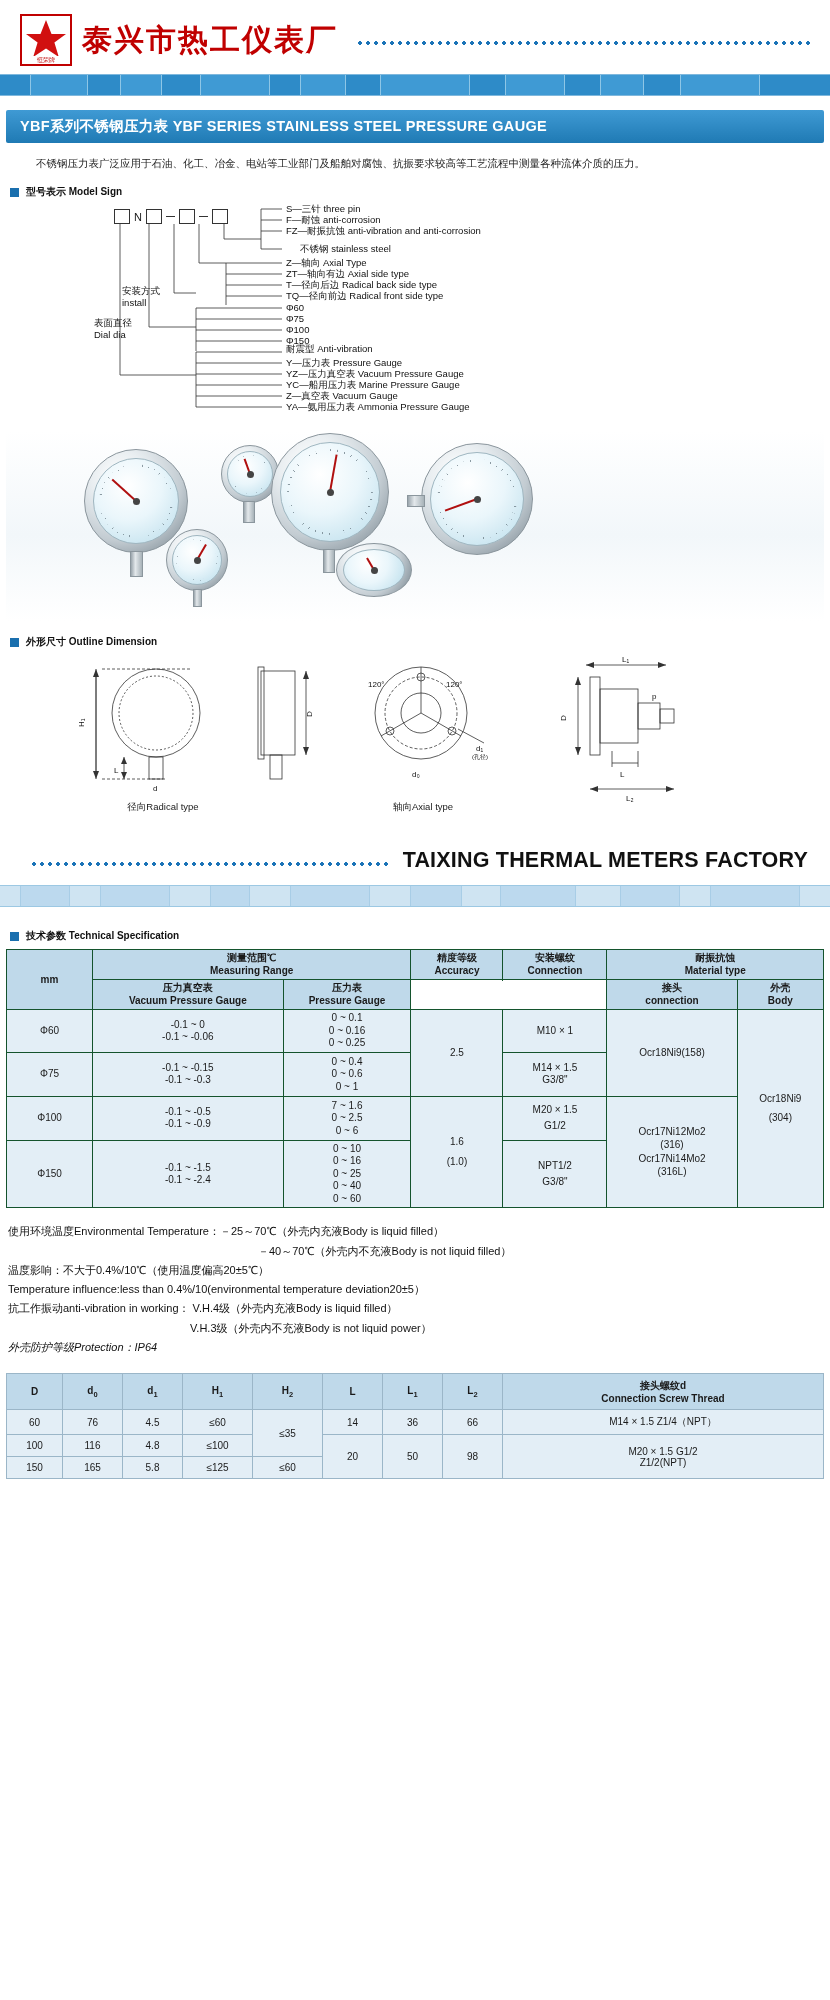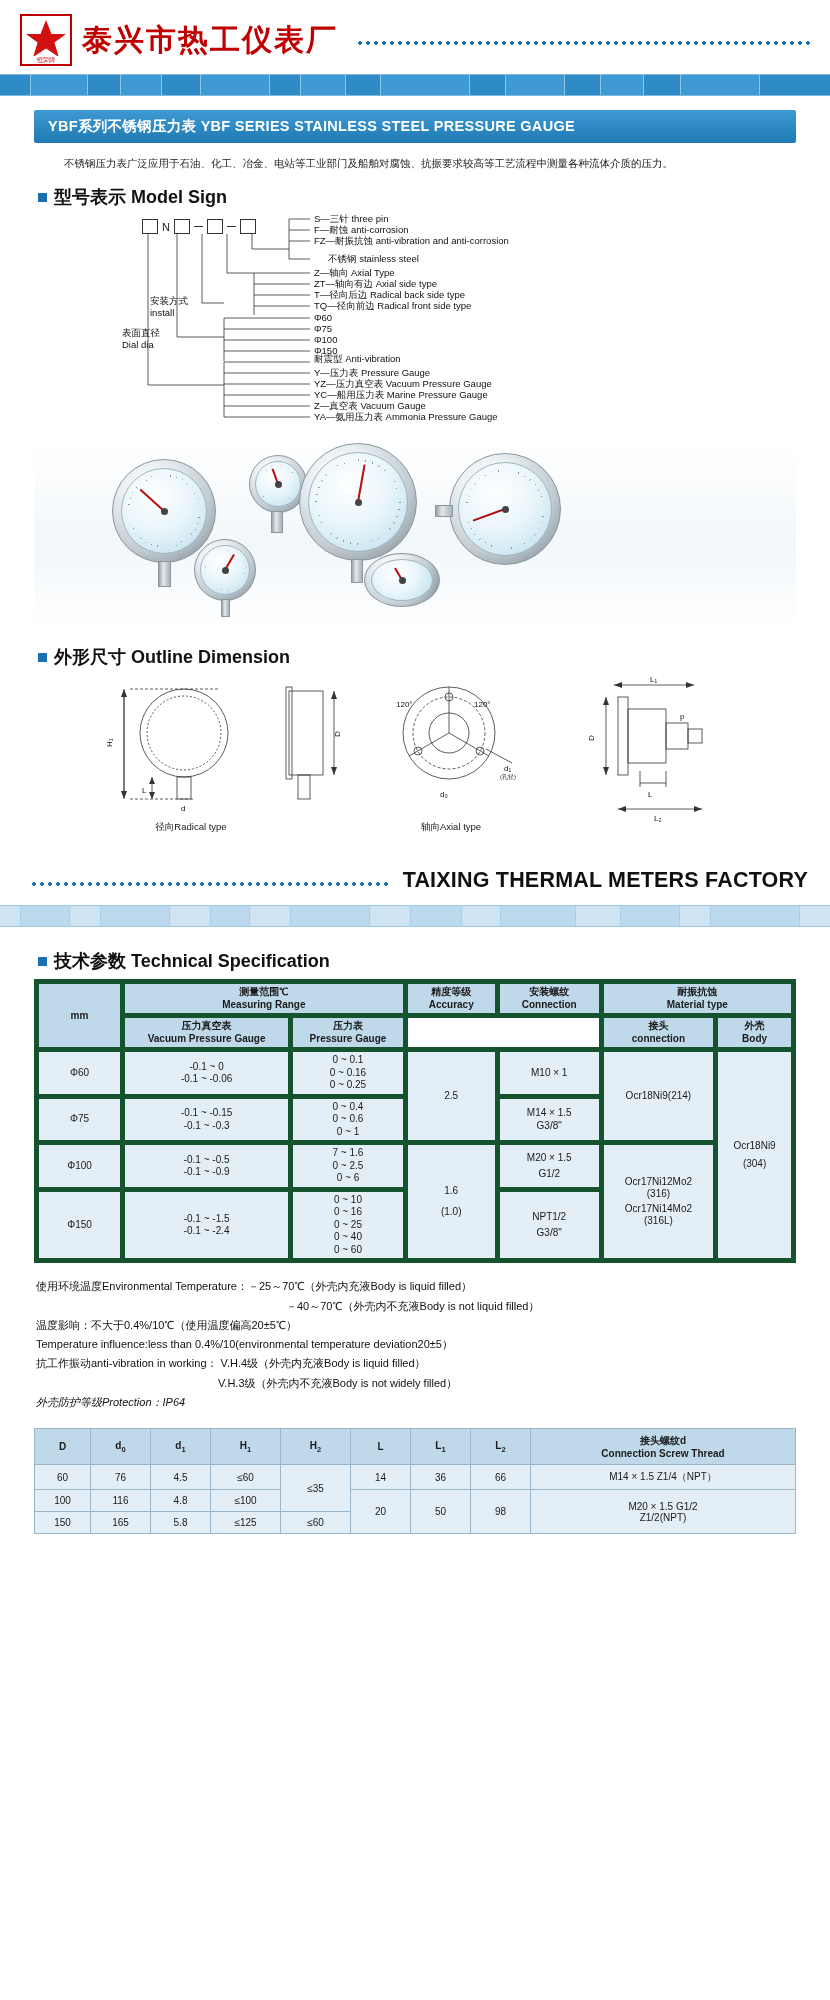--- a/index.html
+++ b/index.html
@@ -52,21 +52,21 @@
   .band .seg {
     position:absolute; top:0; bottom:0;
     background:#3f9ad4;
     border-left:1px solid #8ec6e6;
     border-right:1px solid #8ec6e6;
   }
   .band.light { background:#cfe4f2; border-color:#9cc8e3;}
   .band.light .seg { background:#bcd9ee; border-color:#a8cde6;}
 
   
-  .content { padding: 0 34px; }
+  .content { padding: 0 6px; }
 
   .title-bar {
     margin: 14px 0 10px 0;
     background: linear-gradient(to bottom, #3f9ad4 0%, #1f7ab4 100%);
     color:#ffffff;
     font-weight:bold;
     font-size:14.5px;
     padding:7px 14px;
     border-radius:2px;
     letter-spacing:0.3px;
@@ -75,21 +75,21 @@
   .intro {
     font-size:10.5px;
     line-height:1.55;
     color:#222;
     padding: 2px 26px 0 30px;
     text-align:justify;
   }
   .intro p { margin:0 0 2px 0; }
 
   .sec-head {
-    font-size:18px;
+    font-size:10px;
     font-weight:bold;
     margin: 14px 0 6px 4px;
     color:#111;
     display:flex; align-items:center; gap:7px;
   }
   .sec-head .sq {
     width:9px; height:9px; background:#1a6fae; display:inline-block;
   }
 
   
@@ -169,21 +169,21 @@
   .mid-brand .en {
     font-family:"Liberation Sans", sans-serif;
     font-weight:bold; font-size:21.5px; letter-spacing:.2px;
     white-space:nowrap; color:#111;
   }
 
   
   table { border-collapse:collapse; }
   .spec-table { width:100%; font-size:10px; }
   .spec-table th, .spec-table td {
-    border:5px solid #14532d;
+    border:1px solid #14532d;
     text-align:center;
     padding:2px 3px;
     line-height:1.25;
   }
   .spec-table thead th { background:#bfd9ea; font-weight:bold; }
   .spec-table tbody td { background:#e3eef6; }
   .spec-table tbody td.dial { font-weight:normal; }
   .rng { line-height:1.32; }
 
   .notes { font-size:11px; line-height:1.75; margin:14px 2px 0 2px; color:#111; }
@@ -537,21 +537,21 @@
           </td>
           <td class="rng">
             <div>0 ~ 0.1</div>
             <div>0 ~ 0.16</div>
             <div>0 ~ 0.25</div>
           </td>
           <td rowspan="2">2.5</td>
           <td>
             <div>M10 × 1</div>
           </td>
-          <td rowspan="2">Ocr18Ni9(214)</td>
+          <td rowspan="2">Ocr18Ni9(158)</td>
           <td rowspan="4">
             <div>Ocr18Ni9</div>
             <div style="height:6px"></div>
             <div>(304)</div>
           </td>
         </tr>
         <tr style="height:44px;">
           <td class="dial">Φ75</td>
           <td class="rng">
             <div>-0.1 ~ -0.15</div>
@@ -617,21 +617,21 @@
         </tr>
       </tbody>
     </table>
 
     <div class="notes">
       <div>使用环境温度Environmental Temperature：－25～70℃（外壳内充液Body is liquid filled）</div>
       <div style="padding-left:250px;">－40～70℃（外壳内不充液Body is not liquid filled）</div>
       <div>温度影响：不大于0.4%/10℃（使用温度偏高20±5℃）</div>
       <div>Temperature influence:less than 0.4%/10(environmental temperature deviation20±5）</div>
       <div>抗工作振动anti-vibration in working： V.H.4级（外壳内充液Body is liquid filled）</div>
-      <div style="padding-left:182px;">V.H.3级（外壳内不充液Body is not widely filled）</div>
+      <div style="padding-left:182px;">V.H.3级（外壳内不充液Body is not liquid power）</div>
       <div style="font-style:italic;">外壳防护等级Protection：IP64</div>
     </div>
 
     <table class="dim-table">
       <thead>
         <tr>
           <th style="width:56px;">D</th>
           <th style="width:60px;">d<span class="sub">0</span></th>
           <th style="width:60px;">d<span class="sub">1</span></th>
           <th style="width:70px;">H<span class="sub">1</span></th>

